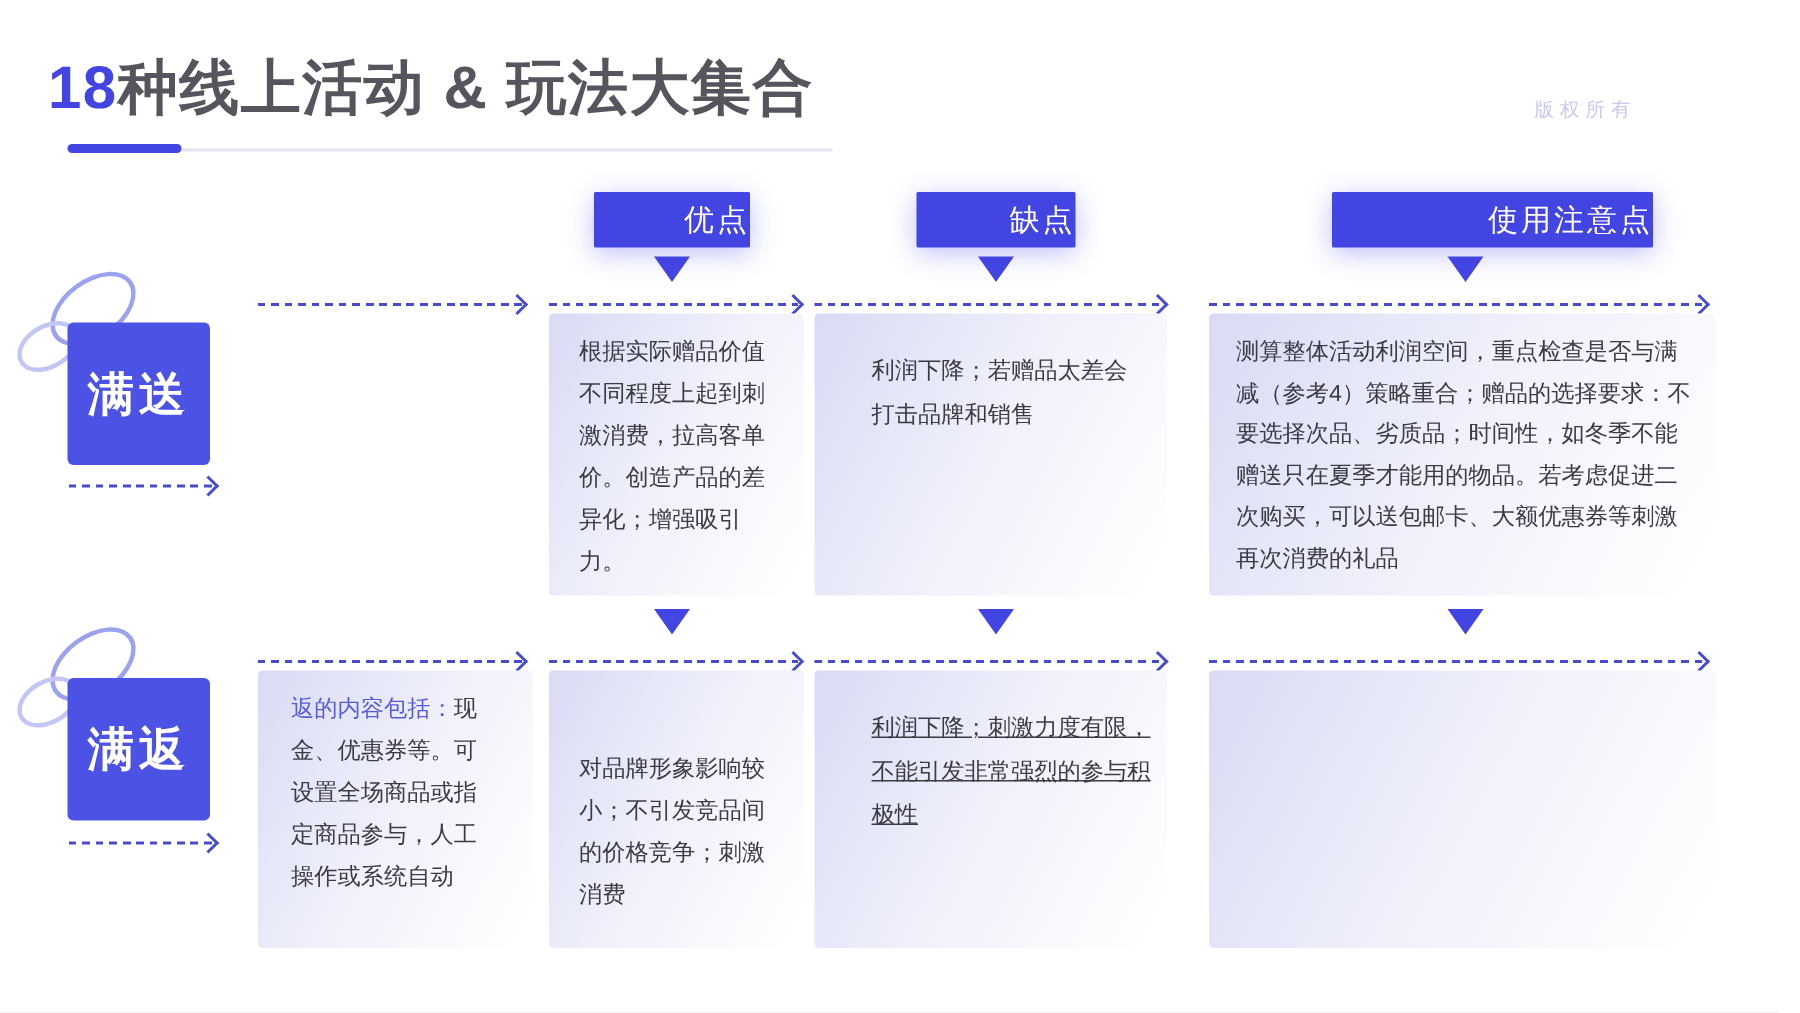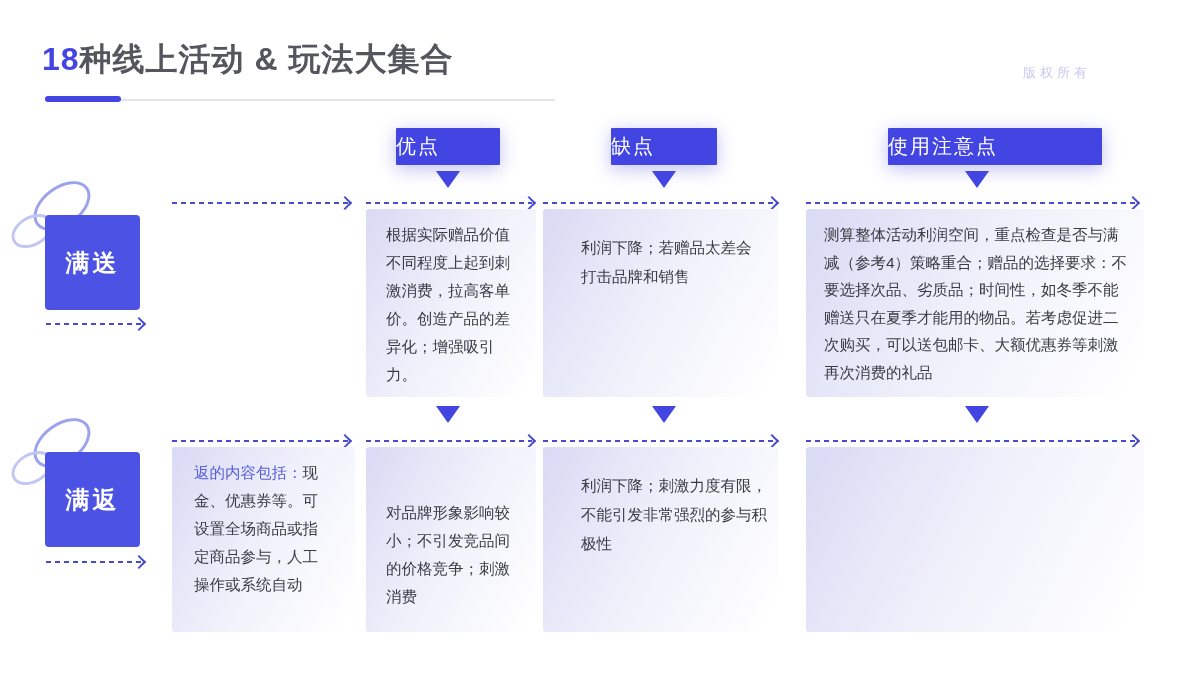--- a/index.html
+++ b/index.html
@@ -6,47 +6,47 @@
     --accent:#4245E1; --arrow:#474CCE; --square:#4B52E4;
     --box-from:#D9DAF4; --text:#3B3B44; --highlight-text:#575CD9;
     --title-text:#55555E; --watermark:#C6C9F0; --underline-gray:#E3E4F2;
   }
   html,body{margin:0;padding:0;background:#e8e8e8;}
   #slide{position:relative;width:1200px;height:675px;background:#ffffff;
          overflow:hidden;font-family:"Liberation Sans",sans-serif;margin:0 auto;}
   *{box-sizing:border-box;}
 
   
-  .title{position:absolute;left:42px;top:33px;font-size:32px;font-weight:800;
+  .title{position:absolute;left:32px;top:33px;font-size:40px;font-weight:800;
          color:var(--title-text);letter-spacing:1px;line-height:52px;}
   .t-num{color:var(--accent);}
   .underline-gray{position:absolute;left:45px;top:99px;width:510px;height:2px;
                   background:var(--underline-gray);}
   .underline-blue{position:absolute;left:45px;top:96px;width:76px;height:6px;
                   border-radius:3px;background:var(--accent);}
   .watermark{position:absolute;left:1023px;top:64px;font-size:13px;
              color:var(--watermark);letter-spacing:4px;}
 
   
   .pill{position:absolute;top:128px;height:37px;background:var(--accent);
         border-radius:1px;color:#fff;display:flex;align-items:center;
-        justify-content:flex-start;font-size:20px;letter-spacing:2px;font-weight:500;
+        justify-content:flex-end;font-size:20px;letter-spacing:2px;font-weight:500;
         box-shadow:0 4px 18px rgba(86,90,232,.38);}
   .pill1{left:396px;width:104px}.pill2{left:611px;width:106px}.pill3{left:888px;width:214px}
 
   
   .tri{position:absolute;width:0;height:0;border-left:12px solid transparent;
        border-right:12px solid transparent;border-top:17px solid var(--accent);}
   .tri-h{top:171px}.tri-m{top:406px}
   .tx1{left:436px}.tx2{left:652px}.tx3{left:965px}
 
   
   .square{position:absolute;left:45px;width:95px;height:95px;background:var(--square);
           border-radius:4px;color:#fff;display:flex;align-items:center;justify-content:center;
-          font-size:24px;font-weight:700;letter-spacing:3px;z-index:2;}
+          font-size:31px;font-weight:700;letter-spacing:3px;z-index:2;}
   .sq1{top:215px}.sq2{top:452px}
   .loop{position:absolute;border:3px solid #9BA2EE;border-radius:50%;z-index:1;}
   .loopB{border-color:#C2C6F4;}
   .loopA1{left:30px;top:186px;width:64px;height:40px;transform:rotate(-36deg);}
   .loopB1{left:10px;top:216px;width:44px;height:30px;transform:rotate(-30deg);}
   .loopA2{left:30px;top:423px;width:64px;height:40px;transform:rotate(-36deg);}
   .loopB2{left:10px;top:453px;width:44px;height:30px;transform:rotate(-30deg);}
 
   
   .dash{position:absolute;height:2px;
@@ -64,21 +64,21 @@
   .box{position:absolute;border-radius:3px;color:var(--text);font-size:15.5px;
        line-height:28px;font-weight:500;
        background:linear-gradient(118deg,var(--box-from) 0%,#EEEFFA 45%,#FFFFFF 96%);}
   .br1{top:209px;height:188px}.br2{top:447px;height:185px}
   .bc1{left:172px;width:183px;padding:12px 18px 0 22px;}
   .bc2{left:366px;width:170px;padding:12px 18px 0 20px;}
   .bc3{left:543px;width:235px;padding:24px 18px 0 38px;line-height:29px;}
   .bc4{left:806px;width:338px;padding:12px 16px 0 18px;line-height:27.5px;}
   .br2.bc1{padding-right:24px;}
   .br2.bc2{padding-top:52px;}
-  .br2.bc3{padding-right:8px;}
+  .br2.bc3{padding-right:8px;text-decoration:underline;}
   .hl{color:var(--highlight-text);text-align:right;}
 </style>
 </head>
 <body>
 
 <div id="slide">
 
   <div class="title">
     <span class="t-num">18</span><span class="t-text">种线上活动 &amp; 玩法大集合</span>
   </div>

